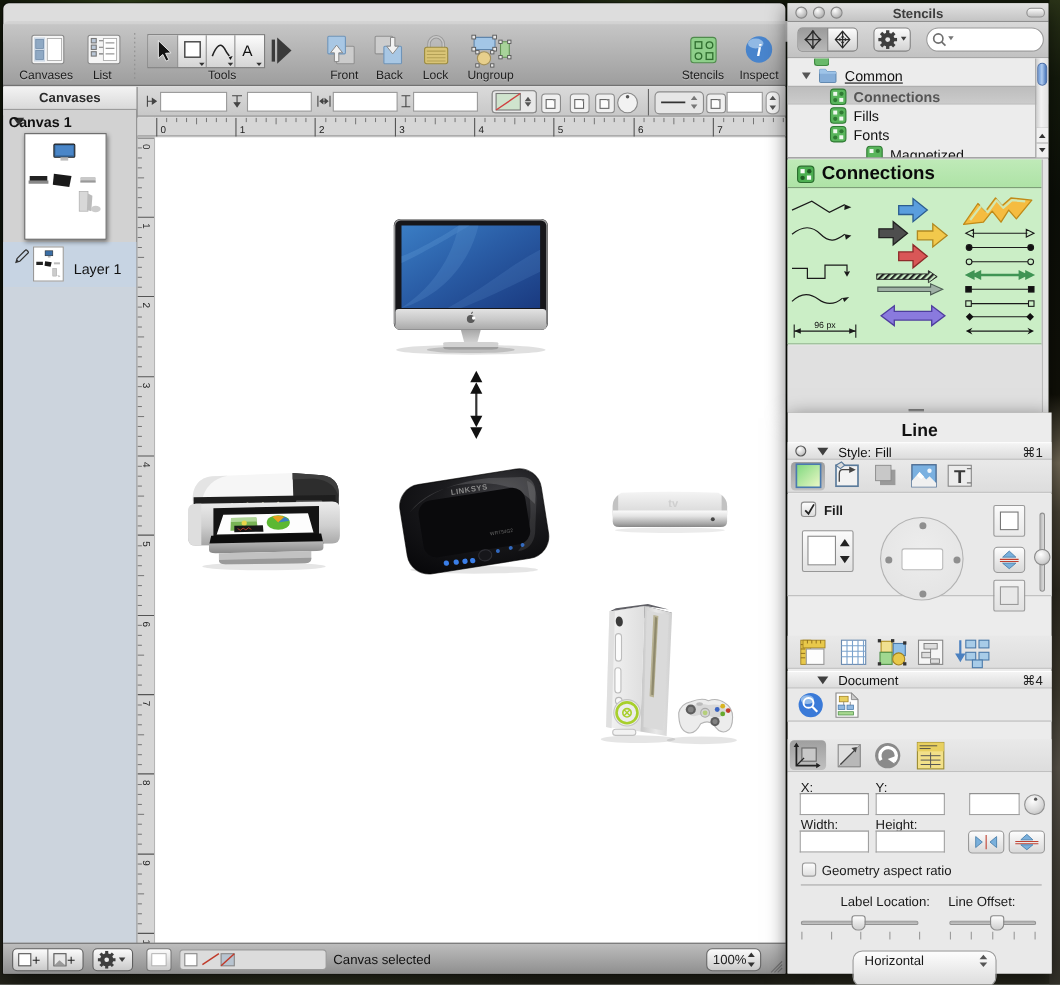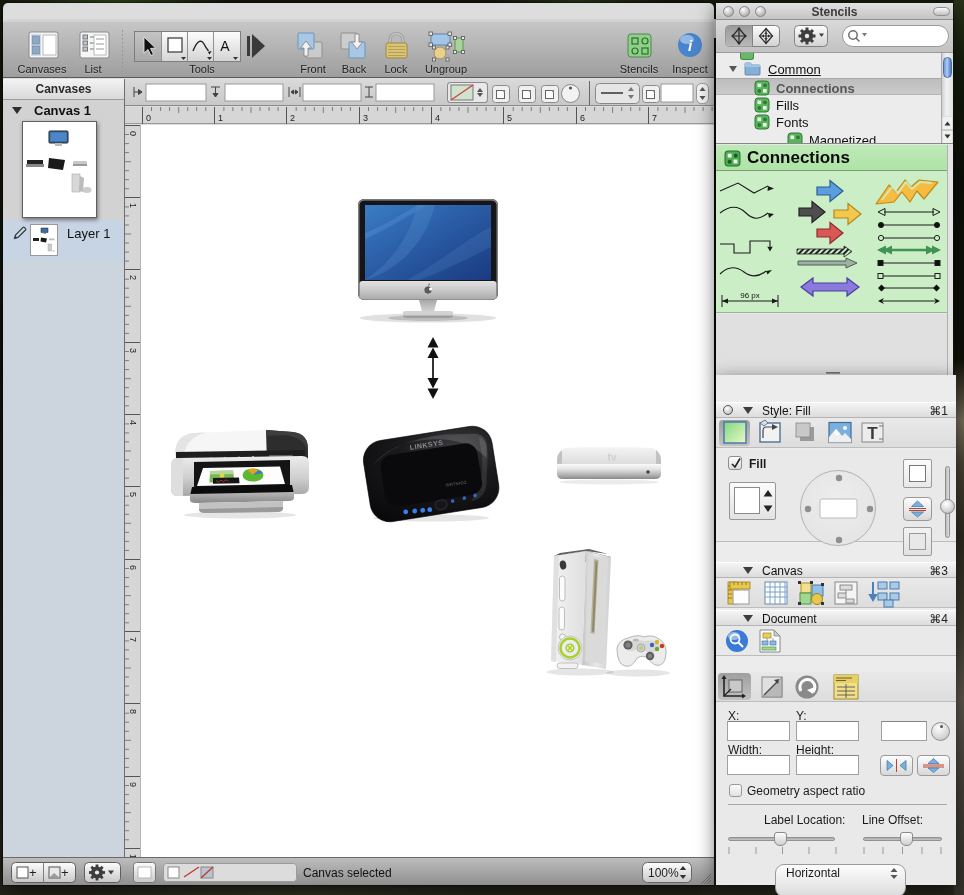--- a/index.html
+++ b/index.html
@@ -237,21 +237,21 @@
       <rect x="658" y="5" width="32" height="18" fill="#fff" stroke="#999"></rect>
       <rect x="693.5" y="4.5" width="12" height="20" rx="5" fill="#f4f4f4" stroke="#999"></rect>
       <path d="M699.5 8 l-3 4 h6 z M699.5 21 l-3 -4 h6 z" fill="#555"></path>
     </svg>
   </div>
   <div class="abs" id="sidebar">
     <div class="abs" style="left:0;top:141px;width:121px;height:41px;background:#c7d4e3;"></div>
     <div class="abs" style="left:0;top:182px;width:121px;height:596px;background:#ccd4dd;"></div>
     <div class="abs" id="cvheader">Canvases</div>
     <div class="abs" style="left:9px;top:28px;width:0;height:0;border-left:5px solid transparent;border-right:5px solid transparent;border-top:7px solid #2e2e2e;"></div>
-    <div class="abs" style="left:31px;top:24px;font-size:13px;font-weight:bold;color:#111;">Canvas 1</div>
+    <div class="abs" style="left:5px;top:24px;font-size:13px;font-weight:bold;color:#111;">Canvas 1</div>
     <div class="abs" style="left:19px;top:42px;width:75px;height:97px;background:#fff;border:1px solid #606060;box-shadow:1px 2px 4px rgba(0,0,0,.45);">
       <svg width="73" height="95" viewBox="0 0 73 95">
         <rect x="26" y="9" width="19" height="12" rx="1" fill="#3a6ea5" stroke="#222" stroke-width="1"></rect>
         <rect x="27.5" y="10.5" width="16" height="8.5" fill="#4a86c8"></rect>
         <rect x="32" y="21" width="7" height="3" fill="#bbb"></rect>
         <path d="M4 38 h16 v6 h-16 z" fill="#222"></path>
         <path d="M3 42 h18 v3 h-18 z" fill="#888"></path>
         <path d="M26 36 l16 2 l-2 10 l-15 -2 z" fill="#1a1a1a"></path>
         <rect x="50" y="39" width="14" height="3.5" rx="1" fill="#c9c9c9"></rect>
         <rect x="50" y="42" width="14" height="2" fill="#999"></rect>
@@ -270,21 +270,21 @@
       <svg width="26" height="30" viewBox="0 0 26 30">
         <rect x="10" y="3" width="7" height="4.5" fill="#3a6ea5" stroke="#222" stroke-width=".5"></rect>
         <rect x="12.5" y="8" width="2.5" height="1" fill="#999"></rect>
         <path d="M2 13 h6 v3 h-6 z" fill="#222"></path>
         <path d="M10 12.5 l6 1 l-1 4 l-5.5 -1 z" fill="#1a1a1a"></path>
         <rect x="18" y="13.5" width="5.5" height="1.8" fill="#bbb"></rect>
         <rect x="17" y="19" width="3.5" height="7" fill="#ccc" stroke="#999" stroke-width=".4"></rect>
         <path d="M21 25 l3 1 l-1.5 1 z" fill="#bbb"></path>
       </svg>
     </div>
-    <div class="abs" style="left:64px;top:147px;font-size:13px;color:#111;">Layer 1</div>
+    <div class="abs" style="left:64px;top:158px;font-size:13px;color:#111;">Layer 1</div>
   </div>
   <div class="abs" id="rcorner">
     <svg width="16" height="18">
         <path d="M8 2 v14 M1 9 h14" stroke="#7a7ab8" stroke-width="1.6" fill="none"></path>
       </svg>
   </div>
   <div class="abs" id="hruler">
     <svg width="590" height="18" viewBox="0 0 590 18">
       <g stroke="#555" stroke-width="1">
         <line x1="17.5" y1="0" x2="17.5" y2="17"></line>
@@ -915,20 +915,21 @@
       <path d="M162 130 l6 -3 l-2 3 l2 3 z M224 130 l-6 -3 l2 3 l-2 3 z" fill="#111"></path>
     </svg>
   </div>
   <div class="abs" style="left:231px;top:142px;width:6px;height:230px;background:#e4e4e4;border-left:1px solid #b0b0b0;"></div>
   <div class="abs" id="stgray">
     <div class="abs" style="left:110px;top:58px;width:14px;height:2px;background:#999;border-top:1px solid #777;"></div>
   </div>
 </div>
 
 <div class="abs" id="inswin">
+  <div class="abs" style="left:0;top:0;width:240px;text-align:center;font-size:16px;font-weight:bold;color:#111;padding-top:8px;">Line</div>
 
   <div class="abs ihead" style="top:27px;">
     <div class="abs" style="left:7px;top:2px;width:10px;height:10px;border-radius:50%;background:radial-gradient(circle at 35% 30%,#fff,#cfcfcf 60%,#9a9a9a);border:1.5px solid #555;"></div>
     <div class="abs tri" style="left:27px;top:4px;"></div>
     <div class="lbl">Style: Fill</div>
       <div class="cmd">⌘1</div>
   </div>
   <div class="abs irow" style="top:43px;height:30px;">
     <div class="abs" style="left:3px;top:2px;width:31px;height:26px;background:linear-gradient(#9f9f9f,#c2c2c2);border-radius:4px;"></div>
     <svg class="abs" style="left:0;top:0" width="240" height="30" viewBox="0 0 240 30">
@@ -997,25 +998,20 @@
           <path d="M13.5 19 l-6 -5 h12 z" fill="#7ab0dc" stroke="#4a80ac" stroke-width=".8"></path>
         </svg>
     </div>
     <div class="abs" style="left:187px;top:78px;width:29px;height:29px;background:linear-gradient(#f2f2f2,#e2e2e2);border:1px solid #9a9a9a;border-radius:2px;">
       <div class="abs" style="left:5px;top:5px;width:17px;height:17px;background:#e8e8e8;border:1px solid #999;"></div>
     </div>
     <div class="abs" style="left:229px;top:17px;width:5px;height:72px;background:linear-gradient(90deg,#b8b8b8,#e0e0e0);border:1px solid #909090;border-radius:3px;"></div>
     <div class="abs" style="left:224px;top:50px;width:15px;height:15px;border-radius:50%;background:radial-gradient(circle at 40% 30%,#fff,#d0d0d0 65%,#a0a0a0);border:1px solid #888;"></div>
   </div>
 
-  <div class="abs ihead" style="top:187px;">
-    <div class="abs tri" style="left:27px;top:4px;"></div>
-    <div class="lbl">Canvas</div>
-      <div class="cmd">⌘3</div>
-  </div>
   <div class="abs irow" style="top:203px;height:30px;">
     <svg class="abs" style="left:0;top:0" width="240" height="30" viewBox="0 0 240 30">
       <g>
         <rect x="12" y="4" width="9" height="22" fill="#e8c84a" stroke="#a08020" stroke-width=".8"></rect>
         <g stroke="#7a5a10" stroke-width=".7">
             <line x1="12" y1="8" x2="16" y2="8"></line>
             <line x1="12" y1="12" x2="16" y2="12"></line>
             <line x1="12" y1="16" x2="16" y2="16"></line>
             <line x1="12" y1="20" x2="16" y2="20"></line>
           </g>

